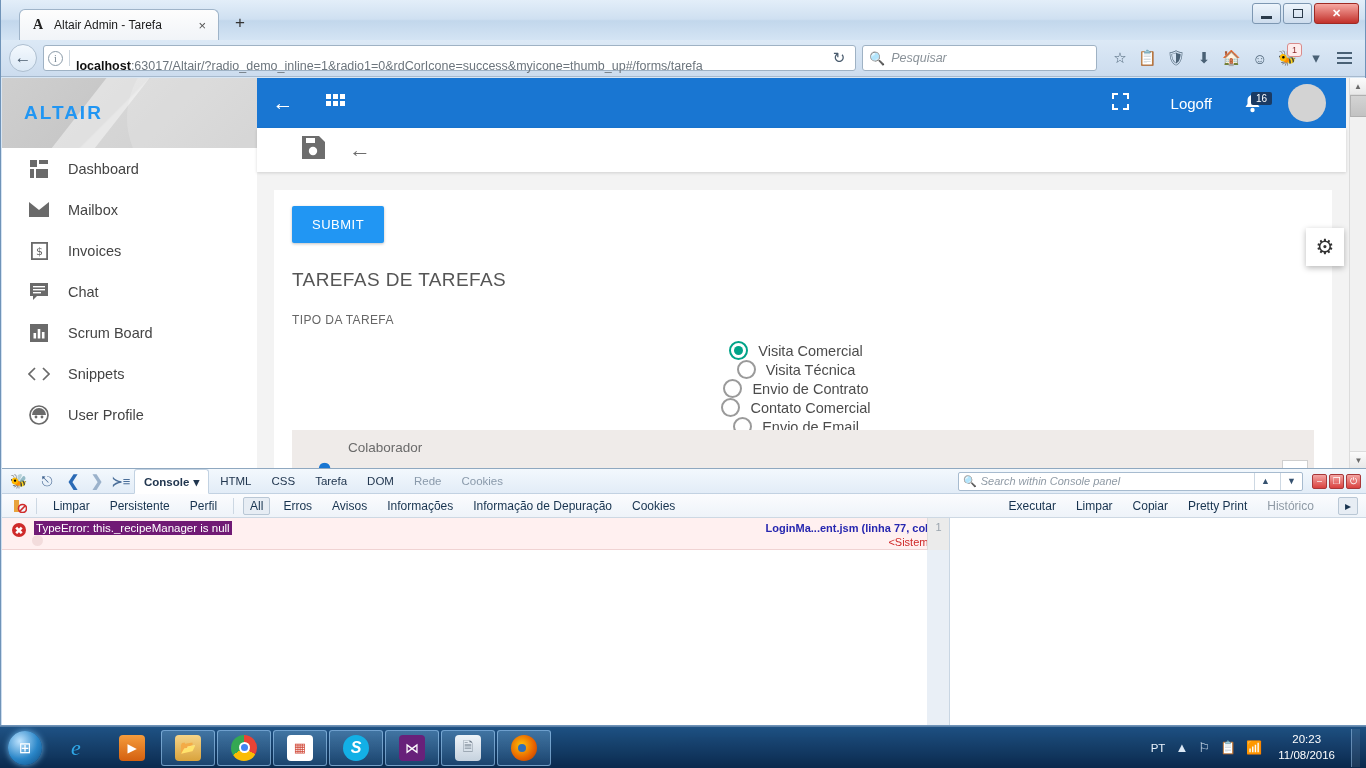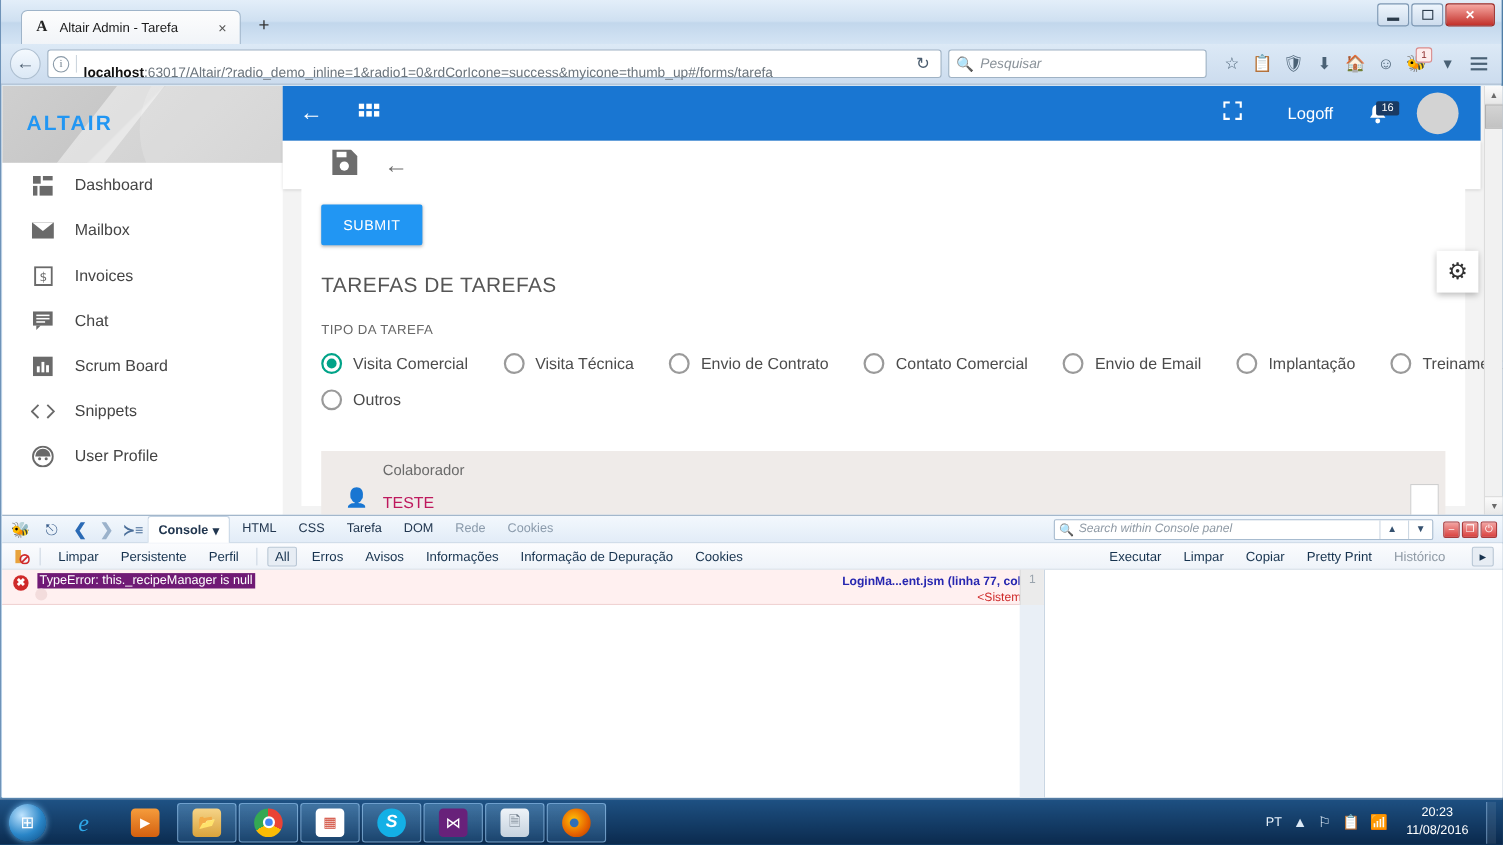--- a/index.html
+++ b/index.html
@@ -149,30 +149,30 @@
   
   #toolbar {
     position:absolute; left:255px; top:50px; width:1089px; height:44px; background:#fff;
     display:flex; align-items:center; gap:24px; padding-left:45px;
     box-shadow: 0 1px 3px rgba(0,0,0,.15);
   }
   #toolbar .tb { font-size:22px; color:#6d6d6d; }
 
   
   #formcard {
-    position:absolute; left:272px; top:92px; width:1058px; height:290px; background:#fff;
+    position:absolute; left:272px; top:112px; width:1058px; height:290px; background:#fff;
   }
   #submit-btn {
     margin: 16px 0 0 18px; background:#2196f3; color:#fff; border:none;
     padding: 11px 20px; font-size:13px; letter-spacing:.5px; border-radius:2px;
     box-shadow: 0 1px 3px rgba(0,0,0,.25); font-family:"Liberation Sans", sans-serif;
   }
   #form-title { margin: 26px 0 0 18px; font-size:19px; color:#555; letter-spacing:.4px; font-weight:normal;}
   #radio-legend { margin: 22px 0 0 18px; font-size:12px; color:#666; letter-spacing:.4px;}
-  .radio-row { display:flex; align-items:center; margin: 14px 0 0 18px; flex-wrap:nowrap; }
+  .radio-row { display:flex; align-items:center; margin: 14px 0 0 18px; flex-wrap:nowrap;flex-direction:column; }
   .radio { display:flex; align-items:center; gap:10px; margin-right:32px; }
   .rc { width:19px; height:19px; border-radius:50%; border:2px solid #9a9a9a; position:relative; }
   .rc.on { border-color:#00a388; }
   .rc.on:after { content:""; position:absolute; inset:3px; border-radius:50%; background:#00a388; }
   .radio span { font-size:14.5px; color:#4c4c4c; white-space:nowrap;}
 
   #collab-box {
     position:absolute; left:18px; right:18px; top:240px; height:62px;
     background:#efebe9; padding: 10px 0 0 56px;
   }

